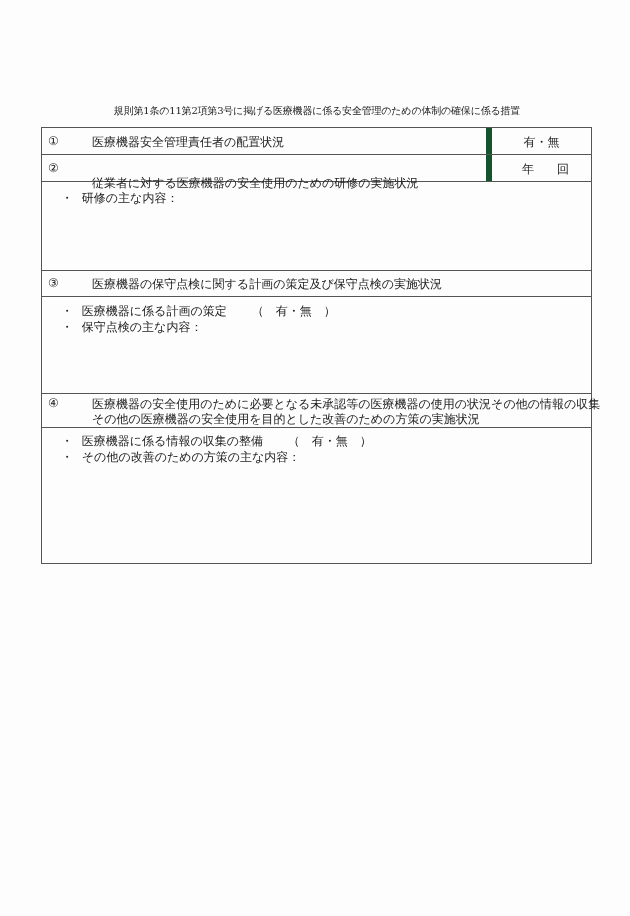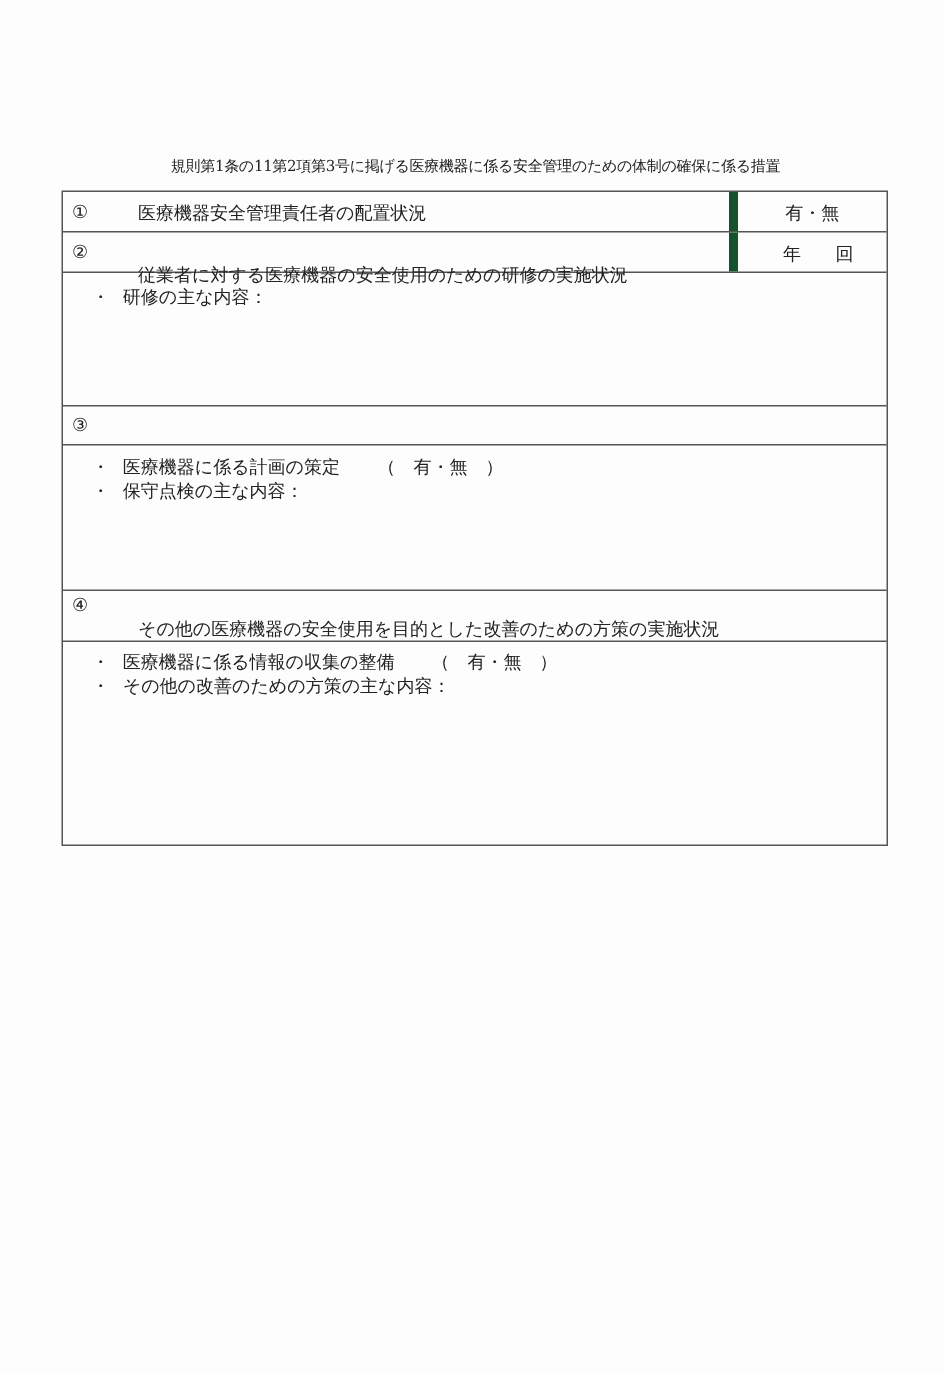--- a/index.html
+++ b/index.html
@@ -55,36 +55,38 @@
 
   <div class="row" style="top:54px;height:89px;">
     <div class="line" style="left:14px;top:8px;">
       <span class="bullet">・</span>
       <span>研修の主な内容：</span>
     </div>
   </div>
 
   <div class="row" style="top:143px;height:26px;">
     <span class="num" style="top:5px;">③</span>
+    <span class="txt" style="top:5px;">医療機器の保守点検に関する計画の策定及び保守点検の実施状況</span>
   </div>
 
   <div class="row" style="top:169px;height:97px;">
     <div class="line" style="left:14px;top:22px;">
       <span class="bullet">・</span>
       <span>保守点検の主な内容：</span>
     </div>
     <div class="line" style="left:14px;top:6px;">
       <span class="bullet">・</span>
       <span style="display:inline-block;width:166px;">医療機器に係る計画の策定</span>
       <span class="paren">（　有・無　）</span>
     </div>
   </div>
 
   <div class="row" style="top:266px;height:34px;">
     <span class="num" style="top:2px;">④</span>
+    <span class="txt" style="top:2px;white-space:nowrap;">医療機器の安全使用のために必要となる未承認等の医療機器の使用の状況その他の情報の収集</span>
     <span class="txt" style="top:17px;white-space:nowrap;">その他の医療機器の安全使用を目的とした改善のための方策の実施状況</span>
   </div>
 
   <div class="row last" style="top:300px;height:136px;">
     <div class="line" style="left:14px;top:5px;">
       <span class="bullet">・</span>
       <span style="display:inline-block;width:202px;">医療機器に係る情報の収集の整備</span>
       <span class="paren">（　有・無　）</span>
     </div>
     <div class="line" style="left:14px;top:21px;">

